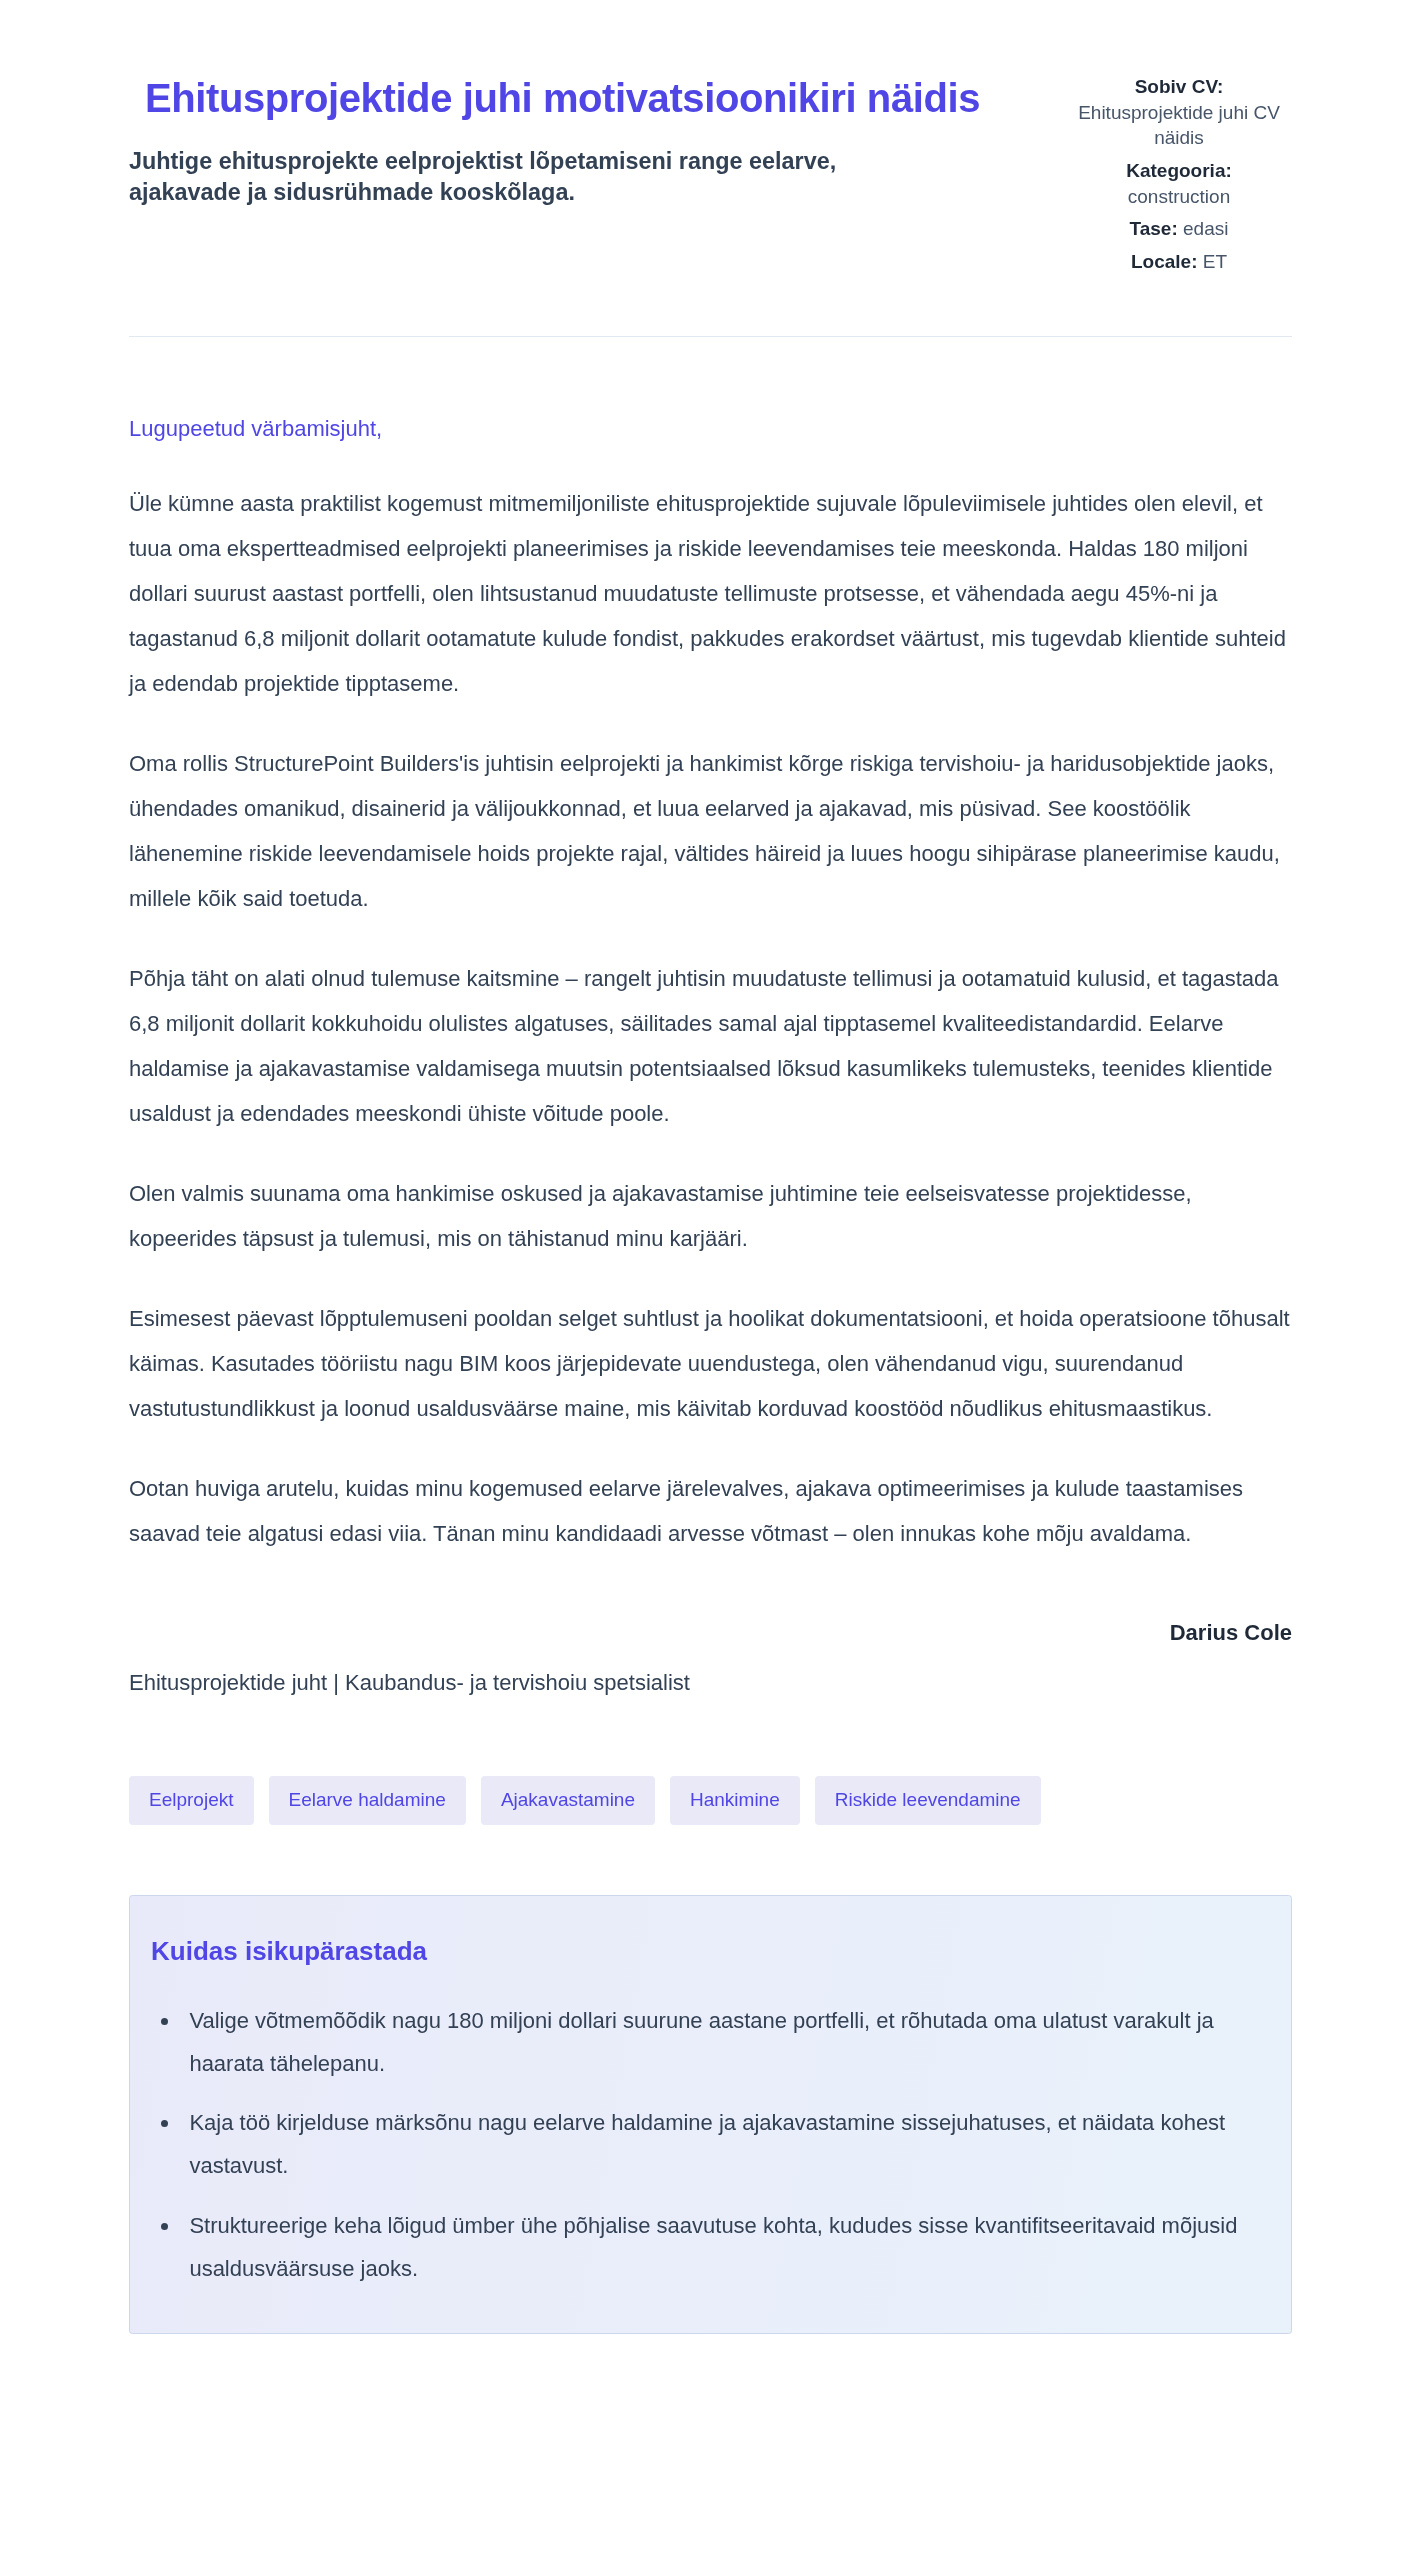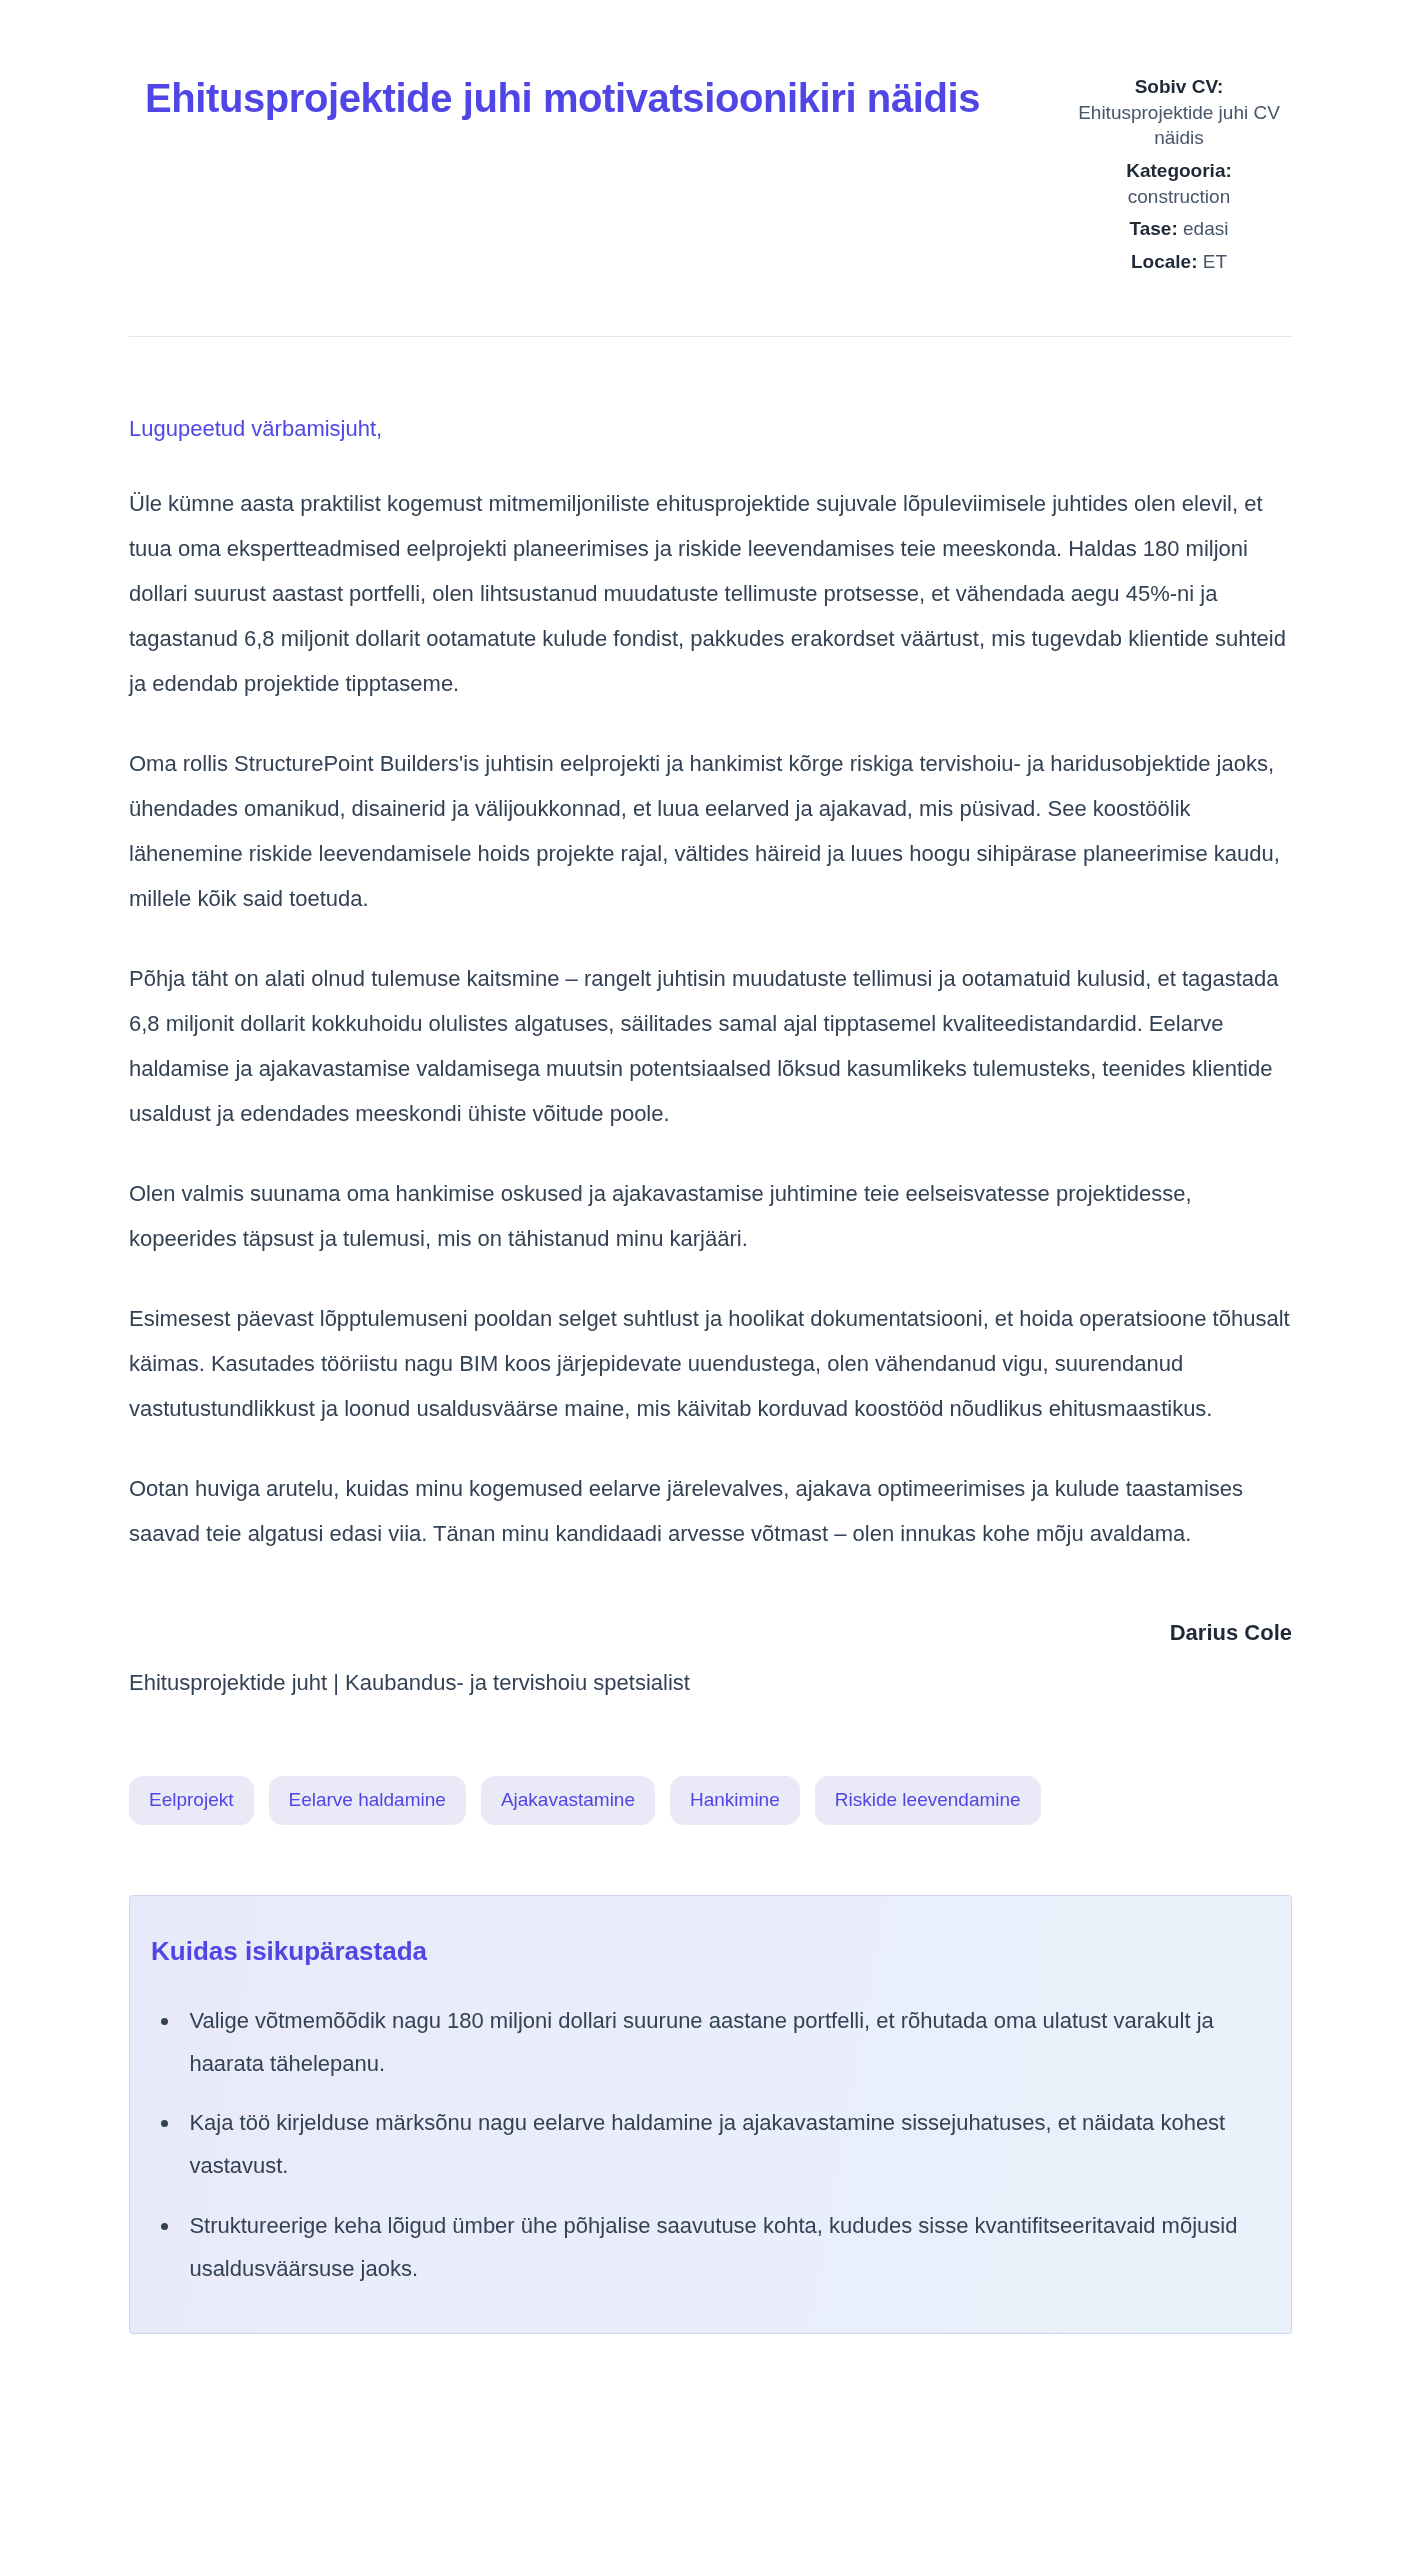--- a/index.html
+++ b/index.html
@@ -88,21 +88,21 @@
 
   
   .tags { margin-top: 77px; display: flex; flex-wrap: wrap; gap: 15px; }
   .tag {
     display: inline-block;
     background: #e9e9f8;
     color: #4f46e5;
     font-size: 19px;
     line-height: 22px;
     padding: 13.4px 20px;
-    border-radius: 14px;
+    border-radius: 4px;
     cursor: pointer;
   }
 
   
   .tips {
     margin-top: 70px;
     margin-bottom: 75px;
     border: 0.8px solid #ccd6ec;
     border-radius: 3.3px;
     background: linear-gradient(100deg, #e9eaf9 0%, #e9f2fb 100%);
@@ -127,20 +127,21 @@
 </style>
 </head>
 <body>
 
 <div class="page">
   <div class="container">
 
     <header class="header">
       <div class="header-left">
         <h1 class="title">Ehitusprojektide juhi motivatsioonikiri näidis</h1>
+        <p class="subtitle">Juhtige ehitusprojekte eelprojektist lõpetamiseni range eelarve, ajakavade ja sidusrühmade kooskõlaga.</p>
       </div>
       <aside class="meta">
         <div class="meta-entry">
           <strong>Sobiv CV:</strong>
           <span>Ehitusprojektide juhi CV näidis</span>
         </div>
         <div class="meta-entry">
           <strong>Kategooria:</strong>
           <span class="block-value">construction</span>
         </div>

